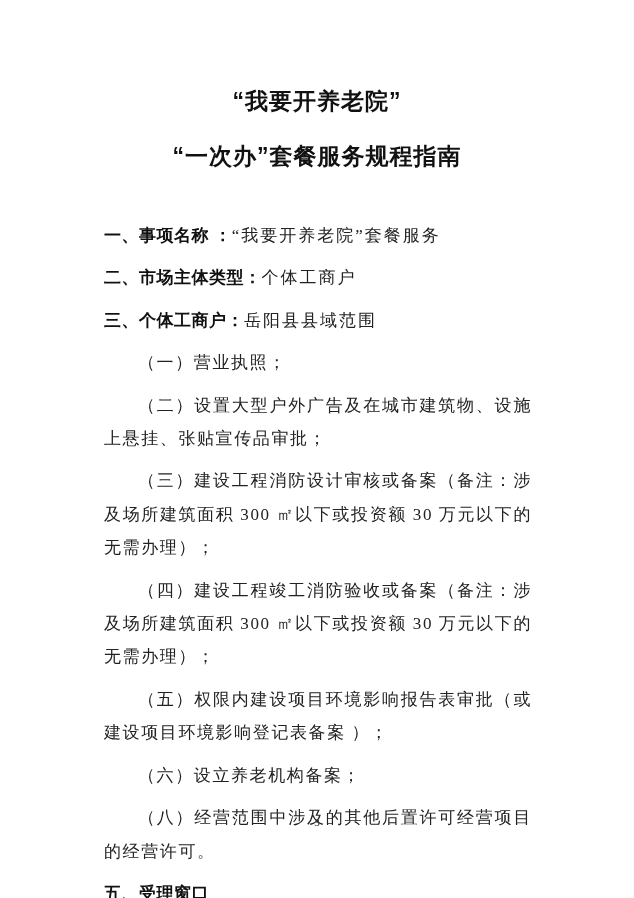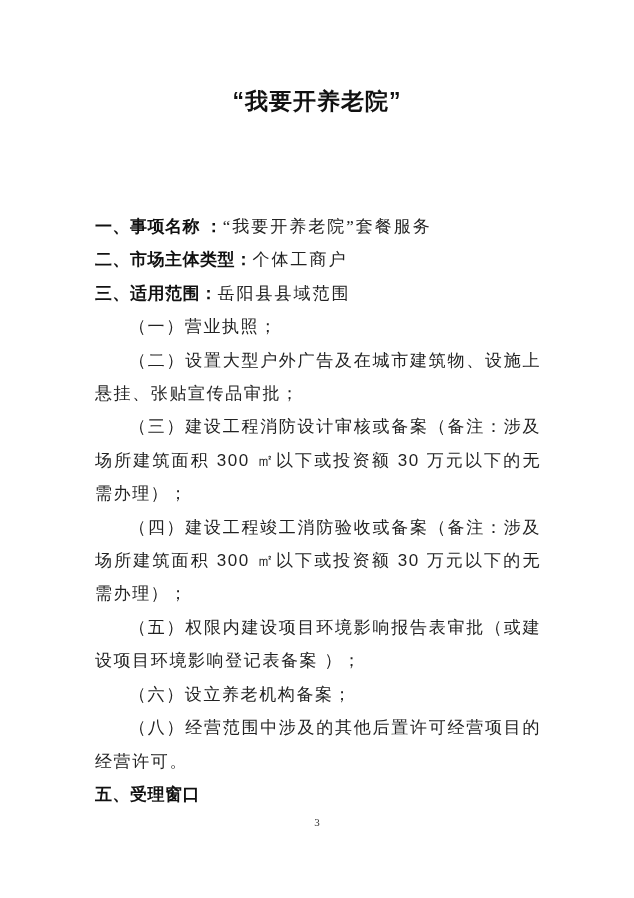--- a/index.html
+++ b/index.html
@@ -31,38 +31,38 @@
   .doc-title.line1 { top: 86px; }
   .doc-title.line2 { top: 141px; }
 
   .body-block {
     position: absolute;
     top: 210px;
     left: 95px;
     width: 446px;
   }
   .body-block p {
-    margin: 0;
+    margin: 9px;
     font-size: 17px;
     line-height: 33.4px;
   }
   .section .label {
     font-family: "Liberation Sans", "DejaVu Sans", sans-serif;
     font-weight: 700;
     color: #111111;
     letter-spacing: 0.5px;
   }
   .section .value {
     font-family: "Liberation Serif", "DejaVu Serif", serif;
     font-weight: 400;
     color: #222222;
     letter-spacing: 2px;
   }
   .item {
-    font-family: Liberation Sans, sans-serif;
+    font-family: Liberation Serif, serif;
     color: #222222;
     text-indent: 2em;
     text-align: justify;
     letter-spacing: 1.6px;
   }
   .page-number {
     position: absolute;
     top: 816px;
     left: 0;
     right: 0;
@@ -72,28 +72,29 @@
     color: #333333;
   }
 </style>
 </head>
 <body>
 
 <div class="page">
 
   <p class="doc-title line1">“我要开养老院”</p>
 
+  <p class="doc-title line2">“一次办”套餐服务规程指南</p>
 
   <div class="body-block">
 
     <p class="section"><span class="label">一、事项名称 ：</span><span class="value">“我要开养老院”套餐服务</span></p>
 
     <p class="section"><span class="label">二、市场主体类型：</span><span class="value">个体工商户</span></p>
 
-    <p class="section"><span class="label">三、适用范围：</span><span class="value">岳阳县县域范围</span></p>
+    <p class="section"><span class="label">三、个体工商户：</span><span class="value">岳阳县县域范围</span></p>
 
 
     <p class="item">（一）营业执照；</p>
     <p class="item">（二）设置大型户外广告及在城市建筑物、设施上悬挂、张贴宣传品审批；</p>
     <p class="item">（三）建设工程消防设计审核或备案（备注：涉及场所建筑面积 300 ㎡以下或投资额 30 万元以下的无需办理）；</p>
     <p class="item">（四）建设工程竣工消防验收或备案（备注：涉及场所建筑面积 300 ㎡以下或投资额 30 万元以下的无需办理）；</p>
     <p class="item">（五）权限内建设项目环境影响报告表审批（或建设项目环境影响登记表备案 ）；</p>
     <p class="item">（六）设立养老机构备案；</p>
     <p class="item">（八）经营范围中涉及的其他后置许可经营项目的经营许可。</p>
 

